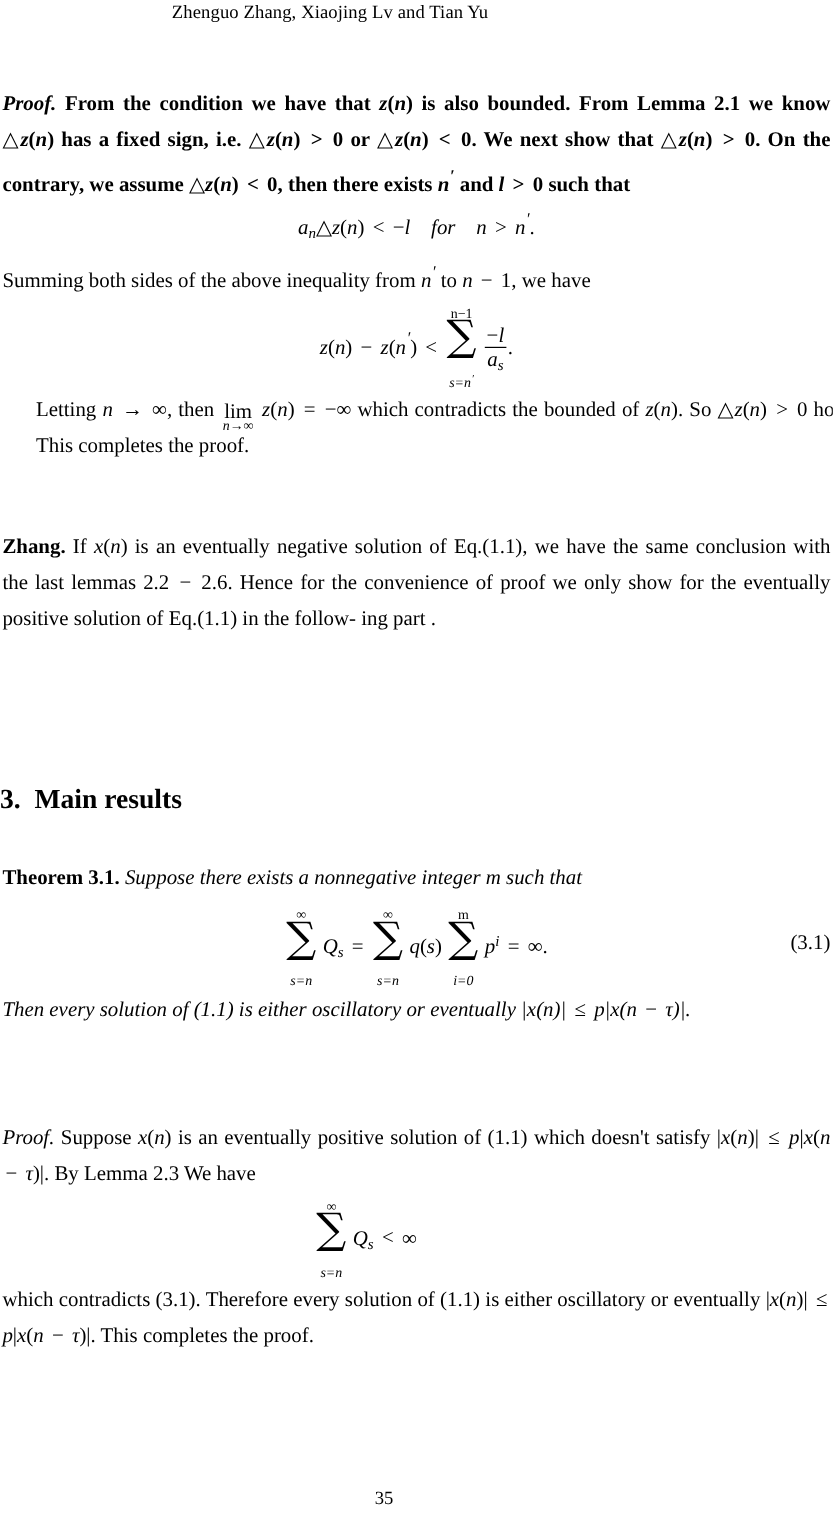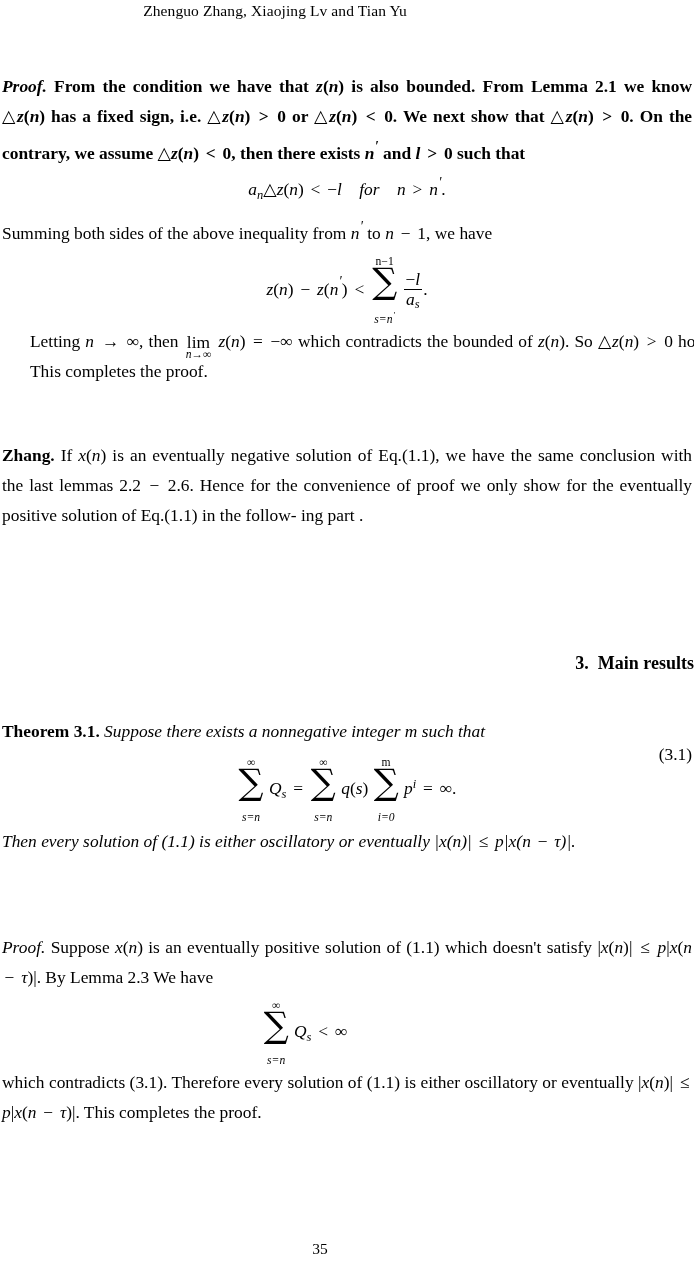--- a/index.html
+++ b/index.html
@@ -144,23 +144,23 @@
     top: 4px;
   }
   .limop .lname { display: block; font-style: normal; font-size: 17.4px; }
   .limop .lsub { display: block; font-style: italic; font-size: 11.6px; margin-top: -2px; }
 
   
   .sec-head {
     position: absolute;
     left: 0;
     width: 694px;
-    text-align: right;
+    text-align: left;
     font-weight: bold;
-    font-size: 18px;
+    font-size: 23px;
   }
 
   
   .folio {
     position: absolute;
     left: 0;
     width: 640px;
     text-align: center;
     font-size: 15.5px;
   }
@@ -253,21 +253,21 @@
     </span>
     <span class="mi">q</span>(<span class="mi">s</span>)
     <span class="bigsum">
       <span class="lim-top">m</span>
       <span class="sig">∑</span>
       <span class="lim-bot">i=0</span>
     </span>
     <span class="mi">p</span><sup class="msup">i</sup>
     <span class="op">=</span> <span class="inf">∞</span>.
   </div>
-  <div class="eqnum" style="top:744px;">(3.1)</div>
+  <div class="eqnum" style="top:775px;">(3.1)</div>
 
   <div class="tblock" style="top:827px;">
     <span class="it">Then every solution of (1.1) is either oscillatory or eventually |<span class="mi">x</span>(<span class="mi">n</span>)| <span class="op">≤</span> <span class="mi">p</span>|<span class="mi">x</span>(<span class="mi">n</span> <span class="op">−</span> <span class="mi">τ</span>)|.</span>
   </div>
 
   <div class="tblock" style="top:933px;">
     <span class="it">Proof.</span>
     Suppose <span class="mi">x</span>(<span class="mi">n</span>) is an eventually positive solution of (1.1) which doesn't
     satisfy |<span class="mi">x</span>(<span class="mi">n</span>)| <span class="op">≤</span> <span class="mi">p</span>|<span class="mi">x</span>(<span class="mi">n</span> <span class="op">−</span> <span class="mi">τ</span>)|. By Lemma 2.3 We have
   </div>

